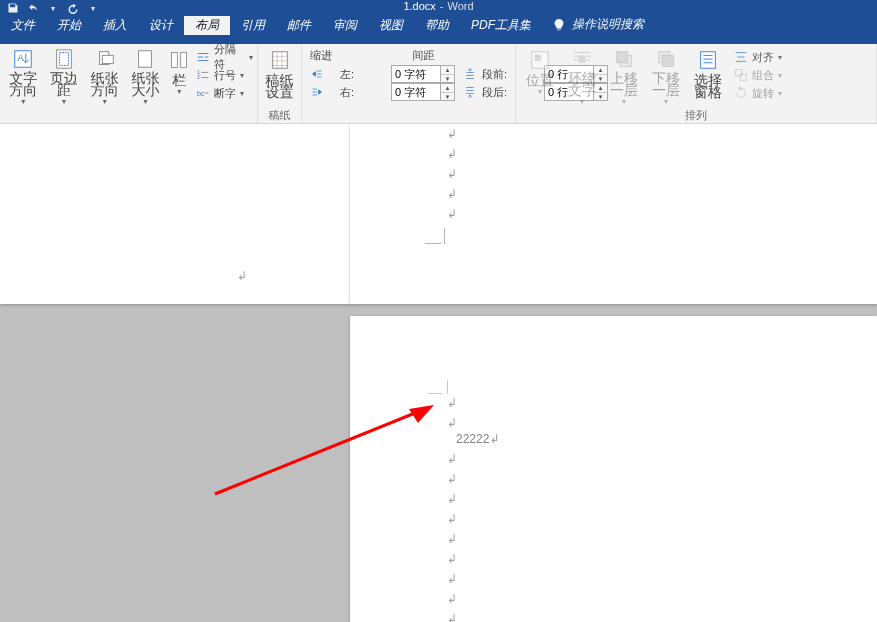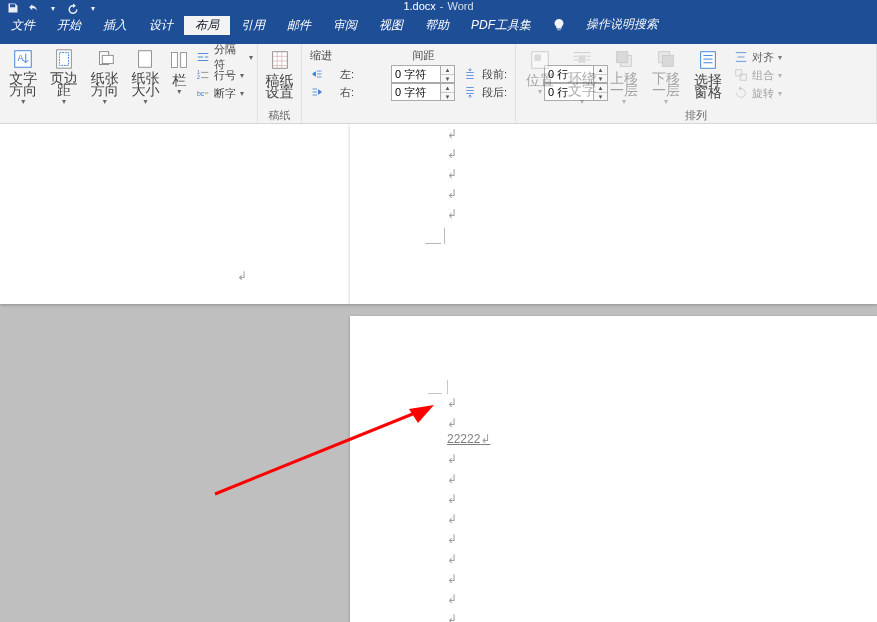--- a/index.html
+++ b/index.html
@@ -9,21 +9,21 @@
 .titlebar .qat { display: flex; align-items: center; gap: 6px; padding-left: 6px; }
 .titlebar .qat-item { width: 14px; height: 14px; display: flex; align-items: center; justify-content: center; opacity: .9; }
 .titlebar .qat-item svg { width: 12px; height: 12px; fill: #fff; }
 .titlebar .title { position: absolute; left: 50%; transform: translateX(-50%); top: 0; font-size: 11px; color: #fff; display: flex; gap: 4px; padding-top: 0px; }
 .titlebar .title .dim { opacity: .8; }
 
 .tabs { height: 28px; background: #1e4e96; display: flex; align-items: flex-start; font-size: 12px; color: #fff; font-style: italic; }
 .tab { padding: 0 10px; display: flex; align-items: center; border: 1px solid transparent; }
 .tab.file { background: #1e4e96; }
 .tab.active { background: #f3f3f3; color: #0f172a; border-top: 1px solid #f3f3f3; }
-.tell-me { display: flex; align-items: center; gap: 20px; padding: 0 10px; font-size: 12px; opacity: .95; }
+.tell-me { display: flex; align-items: center; gap: 6px; padding: 0 10px; font-size: 12px; opacity: .95; }
 .tell-me svg { width: 14px; height: 14px; fill: #fff; }
 
 .ribbon { height: 80px; background: #f3f3f3; display: flex; border-bottom: 1px solid #d6d6d6; font-size: 11px; color: #444; }
 .group { display: flex; flex-direction: column; border-right: 1px solid #e0e0e0; padding: 2px 4px 0 4px; }
 .group-body { display: flex; flex: 1; align-items: flex-start; gap: 2px; }
 .group-label { text-align: center; font-size: 11px; color: #666; padding: 2px 0 3px; position: relative; }
 .group-label .launcher { position: absolute; right: 2px; bottom: 4px; width: 10px; height: 10px; opacity: .5; }
 .group-label .launcher svg { width: 10px; height: 10px; fill: #666; }
 
 .vbtn { display: flex; flex-direction: column; align-items: center; justify-content: flex-start; width: 40px; height: 60px; padding-top: 2px; text-align: center; gap: 2px; color: #444; }
@@ -396,21 +396,21 @@
     <span class="para-mark" style="position:absolute; left:97px; top:43px;">↲</span>
     <span class="para-mark" style="position:absolute; left:97px; top:63px;">↲</span>
     <span class="para-mark" style="position:absolute; left:97px; top:83px;">↲</span>
     <div class="corner tl" style="left:75px; top:100px;"></div>
   </div>
 
   <div class="page page2">
     <div class="corner2 tl" style="left:78px; top:58px;"></div>
     <span class="para-mark" style="position:absolute; left:97px; top:80px;">↲</span>
     <span class="para-mark" style="position:absolute; left:97px; top:100px;">↲</span>
-    <span style="position:absolute; left:97px; top:116px; color:#7d7d7d; font-size:12px;text-decoration:underline;"><span>22222</span><span class="para-mark">↲</span></span>
+    <span style="position:absolute; left:106px; top:116px; color:#7d7d7d; font-size:12px;"><span>22222</span><span class="para-mark">↲</span></span>
     <span class="para-mark" style="position:absolute; left:97px; top:136px;">↲</span>
     <span class="para-mark" style="position:absolute; left:97px; top:156px;">↲</span>
     <span class="para-mark" style="position:absolute; left:97px; top:176px;">↲</span>
     <span class="para-mark" style="position:absolute; left:97px; top:196px;">↲</span>
     <span class="para-mark" style="position:absolute; left:97px; top:216px;">↲</span>
     <span class="para-mark" style="position:absolute; left:97px; top:236px;">↲</span>
     <span class="para-mark" style="position:absolute; left:97px; top:256px;">↲</span>
     <span class="para-mark" style="position:absolute; left:97px; top:276px;">↲</span>
     <span class="para-mark" style="position:absolute; left:97px; top:296px;">↲</span>
 

